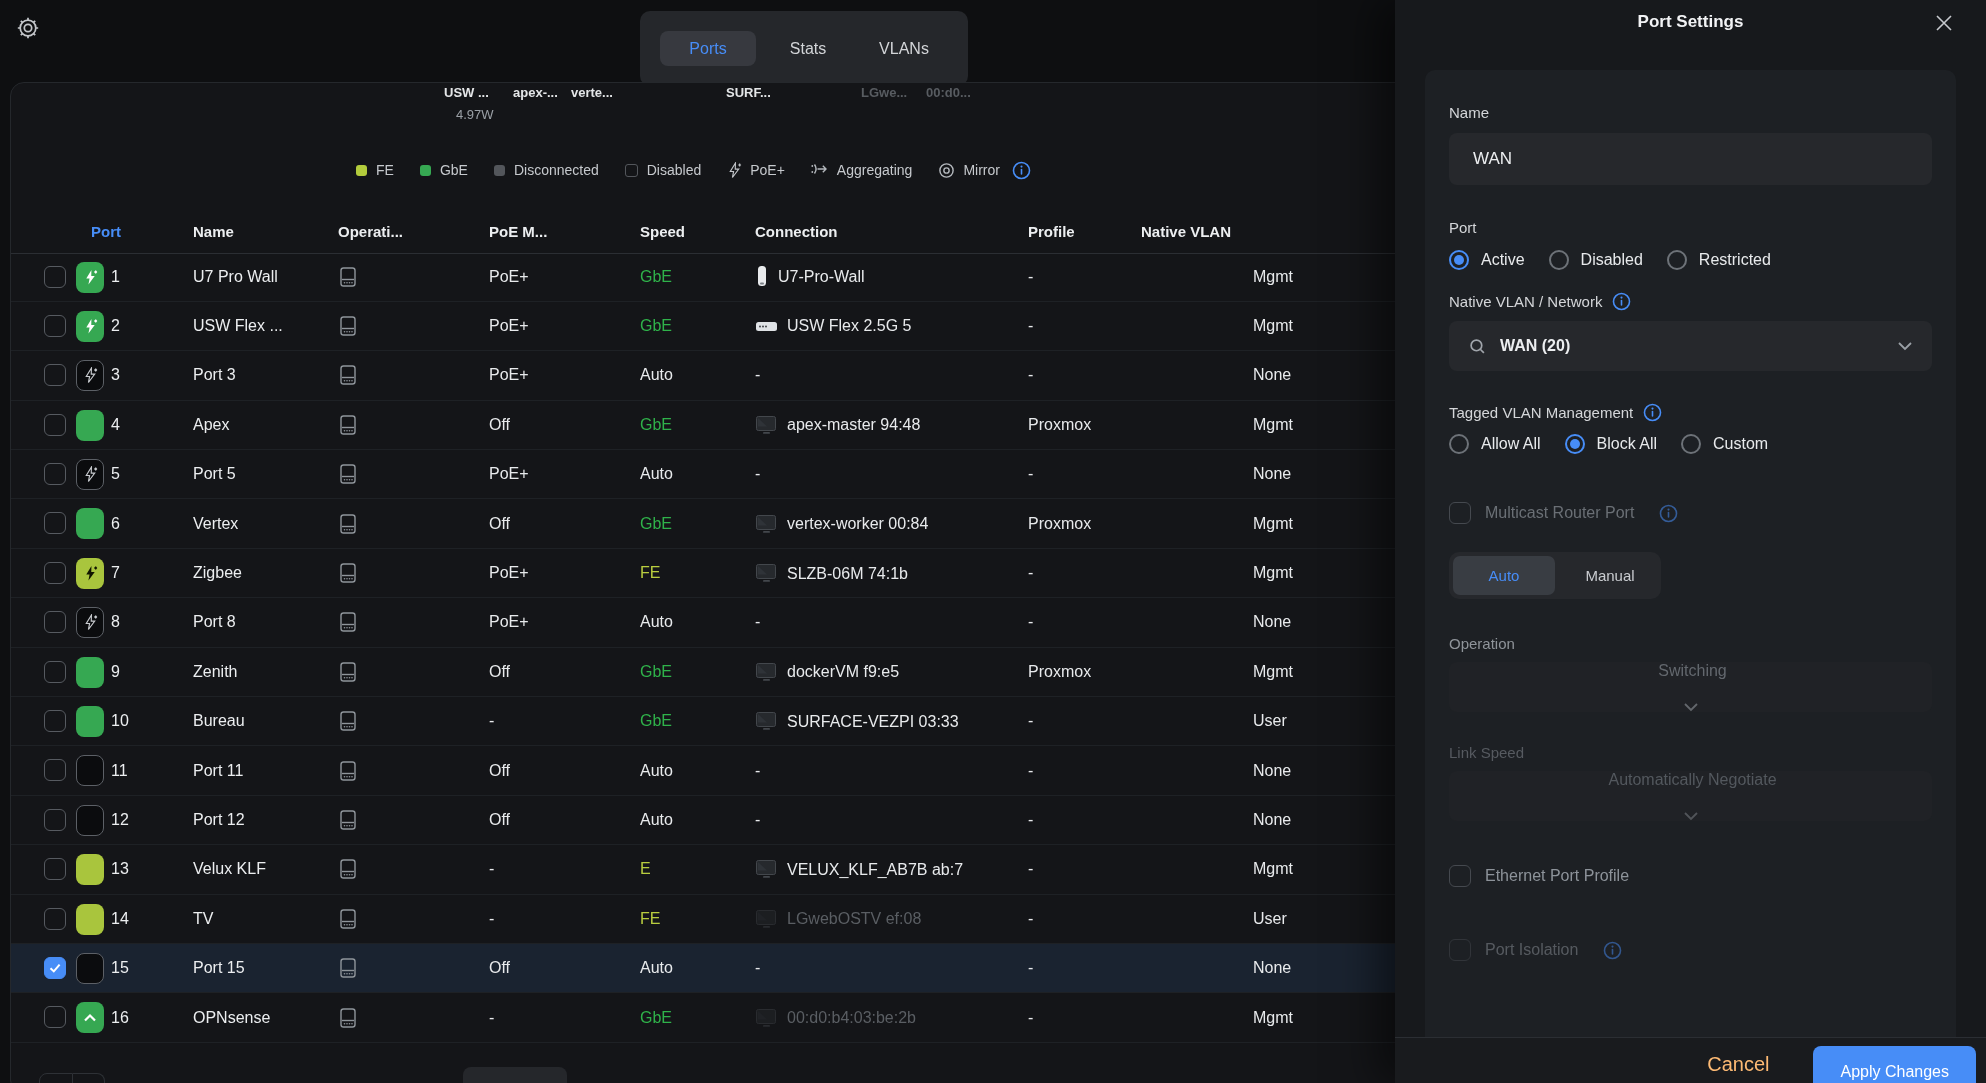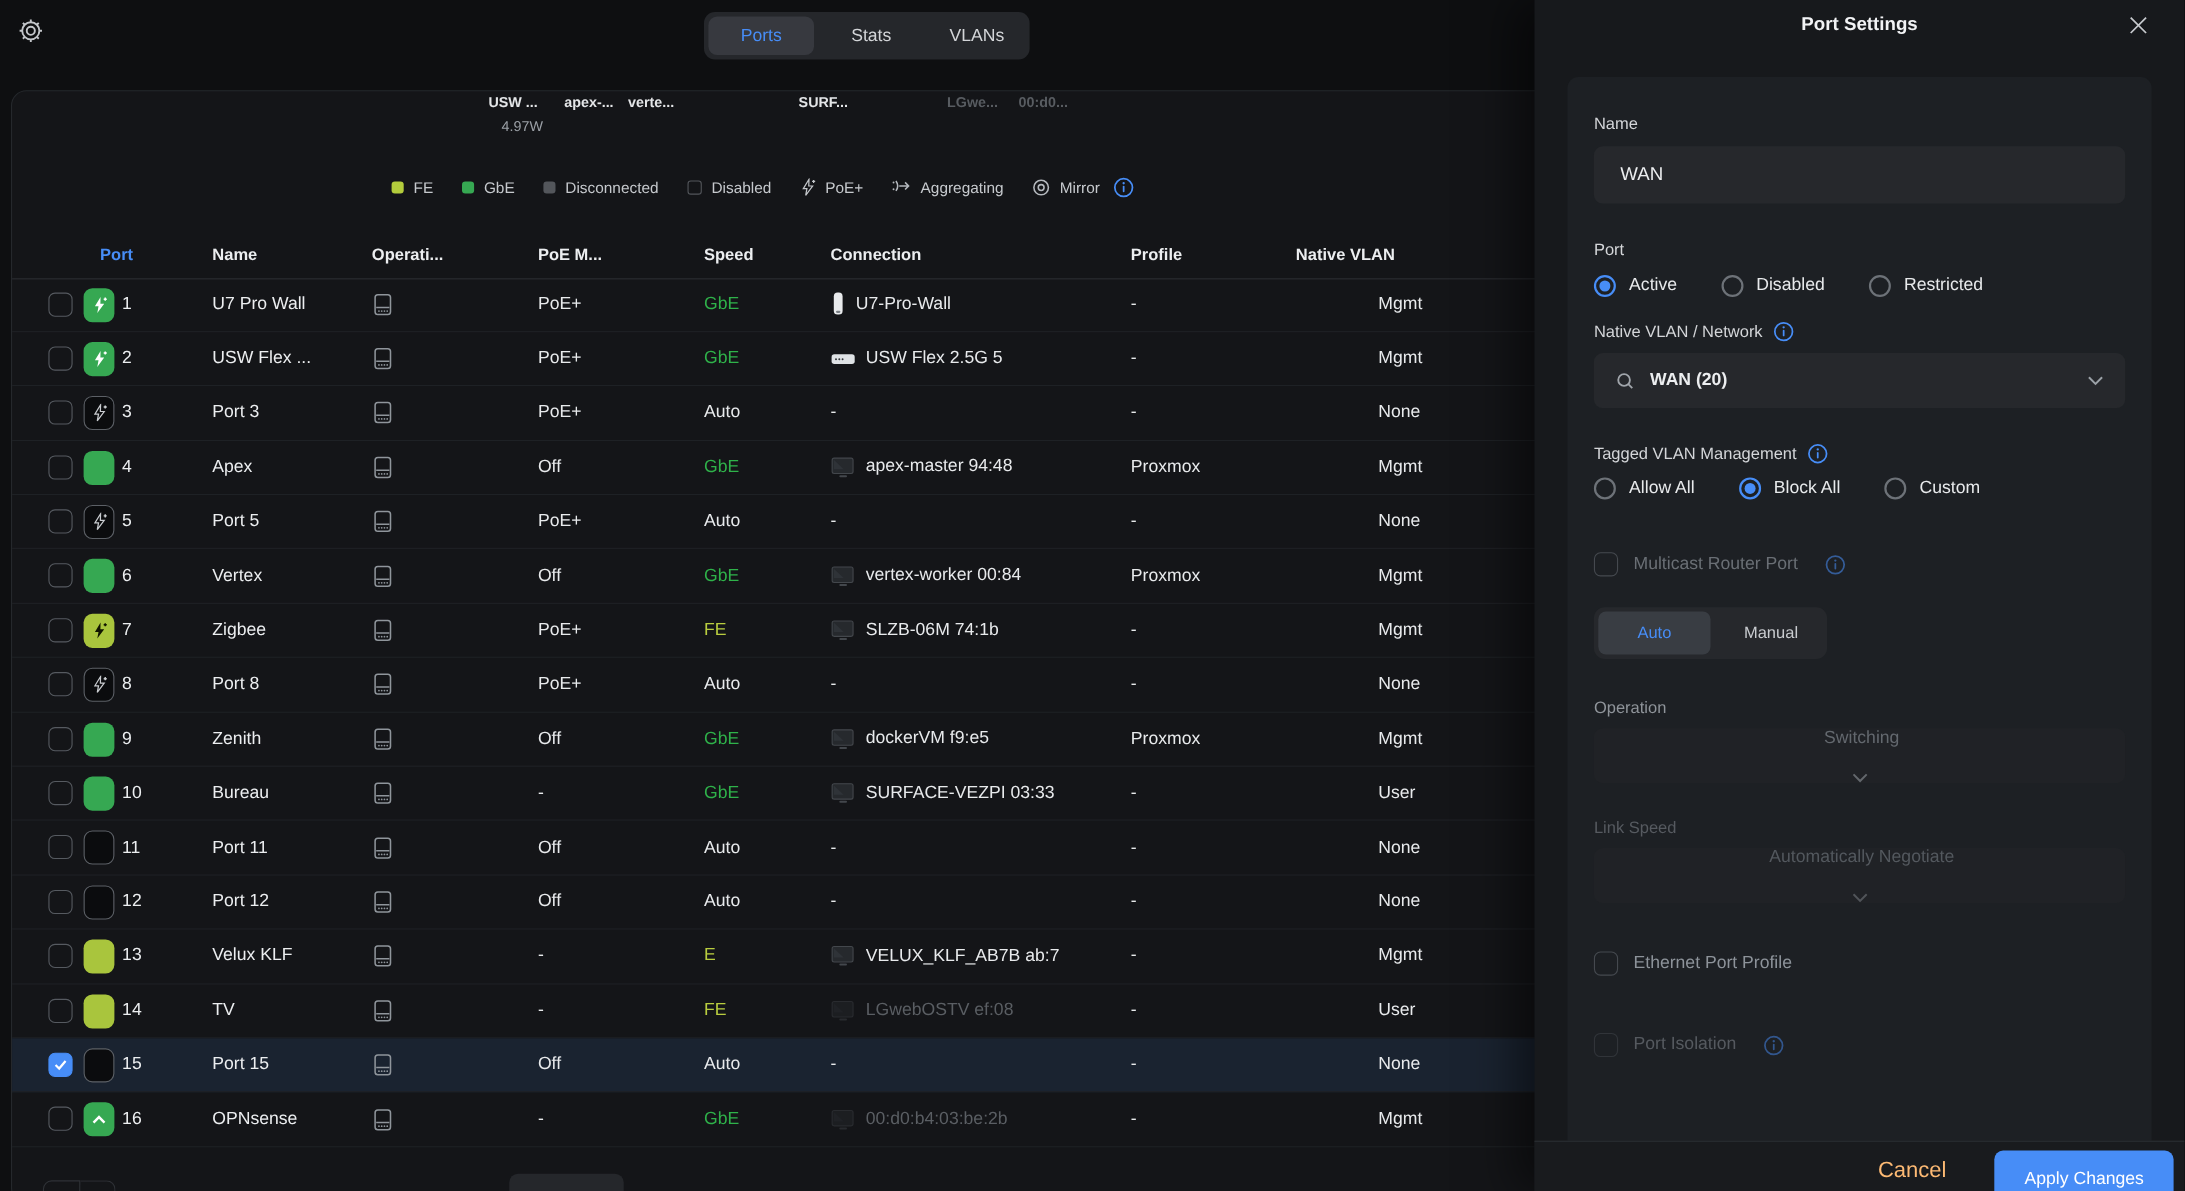--- a/index.html
+++ b/index.html
@@ -1,39 +1,39 @@
 <!DOCTYPE html>
 <html><head>
 <meta charset="utf-8">
 <style>
   html,body{margin:0;padding:0;background:#0e0f11;width:1986px;height:1083px;overflow:hidden;
     font-family:"Liberation Sans","DejaVu Sans",sans-serif;color:#e8eaec;}
   .stage{position:relative;width:1986px;height:1083px;}
   
   .gear{position:absolute;left:14px;top:14px;width:28px;height:28px;display:flex;align-items:center;justify-content:center;cursor:pointer;}
-  .tabgroup{position:absolute;left:640px;top:11px;width:296px;height:43px;background:#25272b;border-radius:10px;display:flex;align-items:center;padding:0;}
+  .tabgroup{position:absolute;left:640px;top:11px;width:296px;height:43px;background:#25272b;border-radius:10px;display:flex;align-items:center;padding:16px;}
   .tab{flex:1;text-align:center;font-size:16px;color:#d3d5d8;line-height:35px;cursor:pointer;}
   .tab.active{background:#37393f;border-radius:8px;margin:4px;color:#478df7;}
   
   .card{position:absolute;left:10px;top:82px;width:1966px;height:1010px;background:#141518;border:1px solid #25282c;border-radius:14px;}
   .strip-label{position:absolute;top:2px;font-size:13px;font-weight:700;color:#e4e6e8;}
   .strip-label.dim{color:#585c61;}
   .strip-power{position:absolute;left:445px;top:24px;font-size:13px;color:#9ba0a6;}
   .legend{position:absolute;left:345px;top:74px;height:26px;display:flex;align-items:center;font-size:14px;color:#c6c9cd;}
   .litem{display:flex;align-items:center;margin-right:26px;}
   .litem .sw{width:11px;height:11px;border-radius:3px;margin-right:9px;}
   .sw.fe{background:#b3cc3c;} .sw.gbe{background:#36a852;} .sw.disc{background:#53565b;}
   .sw.disabled{background:transparent;border:1px solid #53565b;}
   .litem .lic{margin-right:8px;display:flex;align-items:center;}
   .info{display:inline-flex;align-items:center;margin-left:2px;cursor:pointer;}
   
   .thead{position:absolute;left:0;top:132px;width:100%;height:38px;border-bottom:1px solid #2b2e33;font-size:15px;font-weight:700;color:#eceef0;}
   .thead span{position:absolute;top:8px;}
   .h-port{left:80px;color:#478df7;cursor:pointer;} .h-name{left:182px;} .h-op{left:327px;} .h-poe{left:478px;}
-  .h-speed{left:629px;} .h-conn{left:744px;} .h-profile{left:1017px;} .h-vlan{left:1167px;}
+  .h-speed{left:629px;} .h-conn{left:744px;} .h-profile{left:1017px;} .h-vlan{left:1130px;}
   .tbody{position:absolute;left:0;top:169.5px;width:100%;}
   .trow{position:relative;height:49.4px;border-bottom:1px solid #1e2125;box-sizing:border-box;font-size:16px;cursor:pointer;}
   .trow.selected{background:#1a2330;}
   .trow .cell{position:absolute;top:50%;transform:translateY(-50%);white-space:nowrap;}
   .cb{position:absolute;left:33px;top:13px;width:22px;height:22px;border:1.5px solid #565a60;border-radius:6px;box-sizing:border-box;display:flex;align-items:center;justify-content:center;cursor:pointer;}
   .cb.checked{background:#478df7;border-color:#478df7;}
   .picon{position:absolute;left:65px;top:9px;width:28px;height:31px;border-radius:8px;display:flex;align-items:center;justify-content:center;box-sizing:border-box;}
   .picon.poe-active{background:#36a852;} .picon.poe-active-fe{background:#a9c53d;}
   .picon.poe-idle{background:#0b0c0e;border:1px solid #5c6066;}
   .picon.link-gbe{background:#36a852;} .picon.link-fe{background:#a9c53d;}
@@ -54,21 +54,21 @@
   .pag-mid{position:absolute;left:452px;top:984px;width:104px;height:26px;background:#25272b;border-radius:8px 8px 0 0;}
   
   .panel{position:absolute;left:1395px;top:0;width:591px;height:1083px;background:#17191c;box-shadow:-18px 0 40px rgba(0,0,0,.5);}
   .panel-title{position:absolute;left:0;top:12px;width:100%;text-align:center;font-size:17px;font-weight:700;color:#f2f3f5;}
   .close{position:absolute;right:32px;top:13px;width:20px;height:20px;display:flex;align-items:center;justify-content:center;cursor:pointer;}
   .pcard{position:absolute;left:30px;top:70px;width:531px;height:1013px;background:#1d2024;border-radius:10px;box-sizing:border-box;padding:34px 24px 0 24px;overflow:hidden;}
   .flabel{font-size:15px;color:#d4d6d9;display:flex;align-items:center;gap:8px;}
   .flabel.dim{color:#565a60;} .flabel.mid{color:#8f949a;}
   .tinput{margin-top:12px;height:52px;background:#26282c;border:none;border-radius:8px;width:100%;box-sizing:border-box;
     color:#eceef0;font-size:17px;padding:0 24px;font-family:inherit;outline:none;}
-  .radio-row{display:flex;align-items:center;margin-top:14px;gap:40px;}
+  .radio-row{display:flex;align-items:center;margin-top:14px;gap:24px;}
   .radio-item{display:flex;align-items:center;gap:12px;font-size:16px;color:#e8eaec;cursor:pointer;}
   .radio{width:20px;height:20px;border:2px solid #6d7278;border-radius:50%;box-sizing:border-box;position:relative;}
   .radio.checked{border-color:#478df7;}
   .radio.checked::after{content:"";position:absolute;left:3px;top:3px;width:10px;height:10px;border-radius:50%;background:#478df7;}
   .select{margin-top:10px;height:50px;background:#26282c;border-radius:8px;display:flex;align-items:center;padding:0 20px 0 20px;cursor:pointer;}
   .select .stext{flex:1;font-size:16px;font-weight:700;color:#eceef0;margin-left:14px;}
   .select.disabled{background:#202226;cursor:default;flex-direction:column;}
   .select.disabled .stext{color:#63686e;font-weight:400;margin-left:4px;}
   .chk-row{display:flex;align-items:center;gap:14px;cursor:pointer;}
   .chk{width:22px;height:22px;border:1.5px solid #45494f;border-radius:6px;box-sizing:border-box;}

